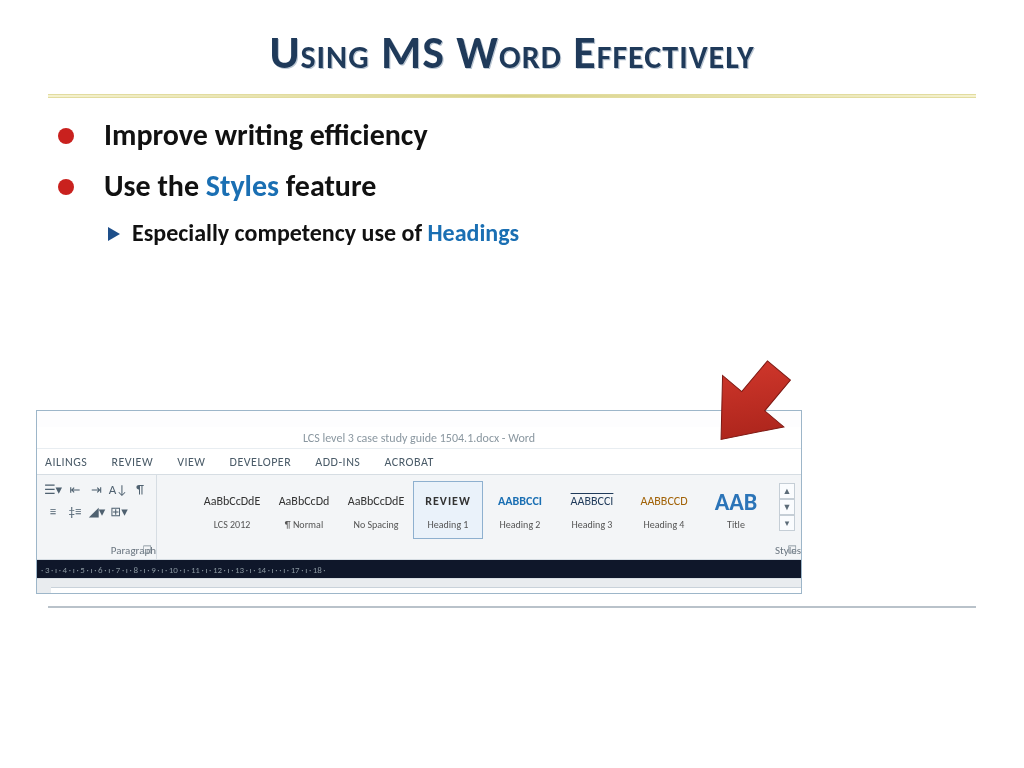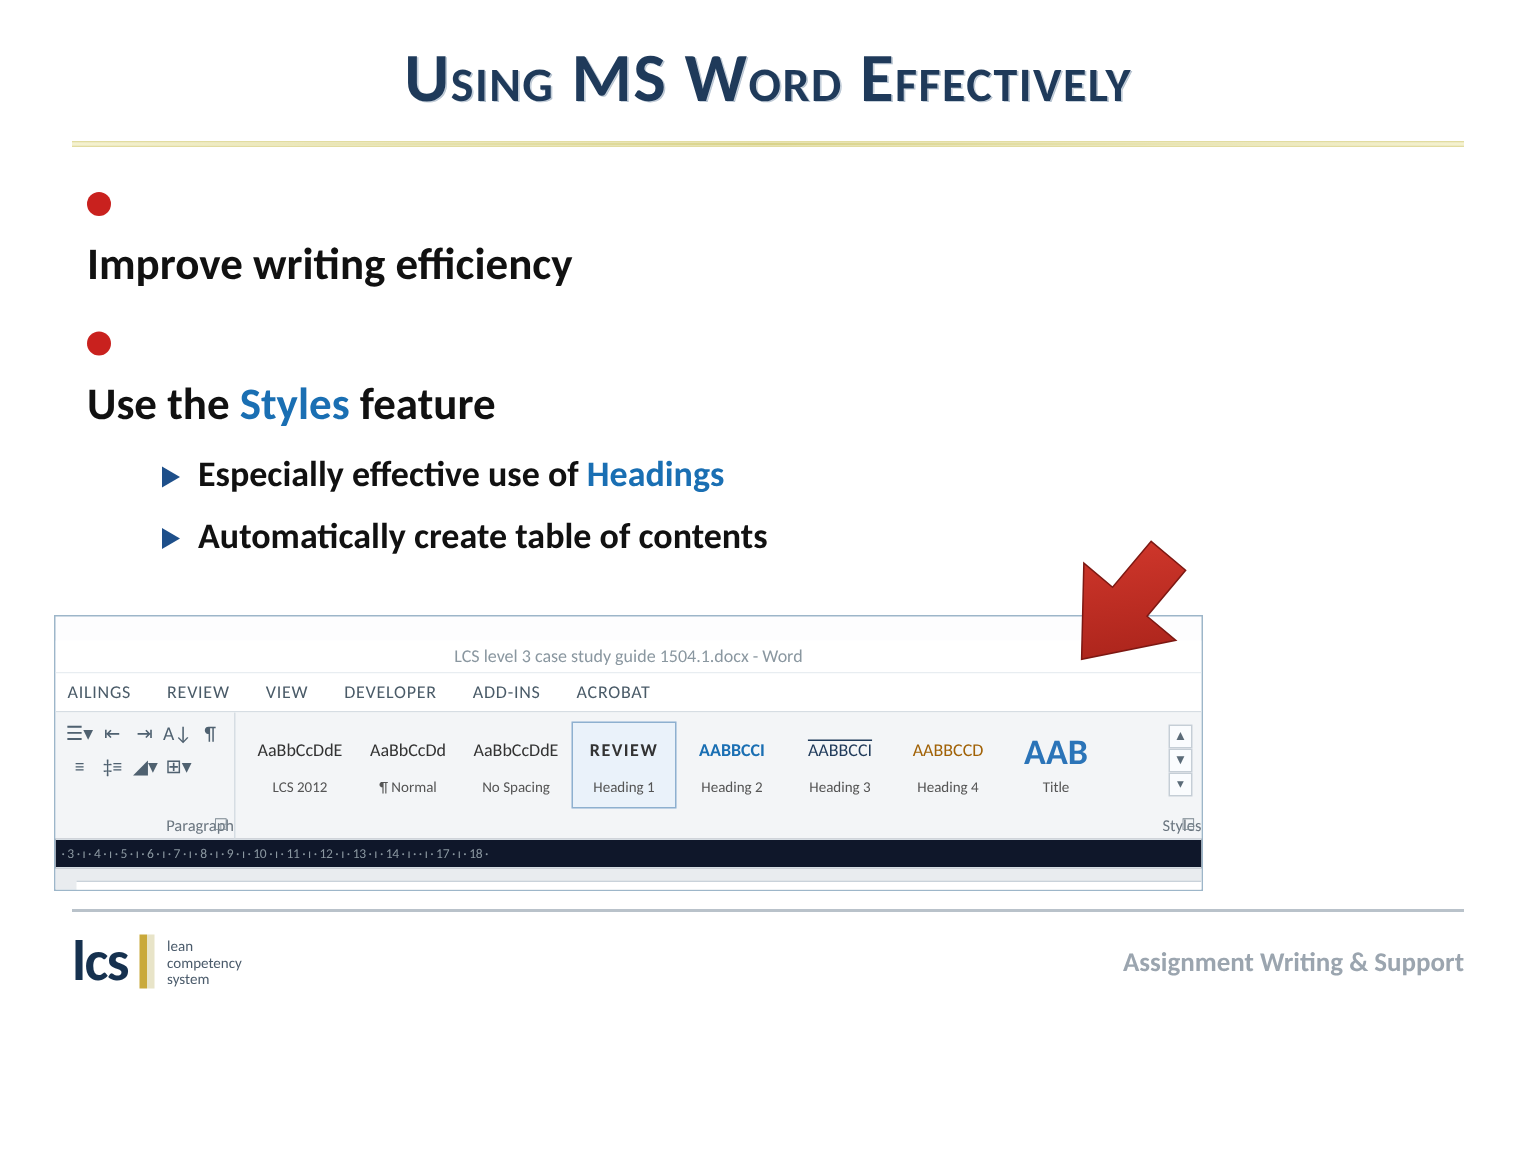--- a/index.html
+++ b/index.html
@@ -8,41 +8,41 @@
 
   
   .title { text-align:center; font-size:46px; font-weight:700; letter-spacing:1px;
            color:#1f3a5a; text-shadow: 0 0 2px #fff, 1px 1px 0 #a9b8c8; font-variant: small-caps;}
   .title-underline { height:4px; margin:14px 0 18px 0;
      background: linear-gradient(to right, #f5f2d0 0%, #d9d38a 50%, #f5f2d0 100%);
      border-top:1px solid #e2dca0; border-bottom:1px solid #e2dca0;}
 
   
   .bullets { padding-left: 10px; }
-  .b1 { display:flex; align-items:flex-start; gap:14px; font-size:30px; font-weight:700; color:#111; margin-bottom:14px;flex-direction:column;}
+  .b1 { display:flex; align-items:flex-start; gap:30px; font-size:30px; font-weight:700; color:#111; margin-bottom:14px;}
   .b1 .dot { width:16px; height:16px; border-radius:50%; background:#c9211e; flex:0 0 16px; margin-top:12px;}
   .b2 { display:flex; align-items:flex-start; gap:12px; font-size:24px; font-weight:700; color:#111; margin:0 0 12px 50px;}
   .b2 .tri { width:0;height:0;border-top:7px solid transparent;border-bottom:7px solid transparent;border-left:12px solid #1e4f8a;margin-top:9px;flex:0 0 12px;}
   .hl { color:#1a6fb3; }
 
   
   .wordbox { position:absolute; left:36px; top:410px; width:766px; height:184px;
              border:1px solid #9db6c9; background:#fdfdfe; overflow:hidden;}
   .wtitle { height:22px; background:#fff; text-align:center; font-size:12px; color:#8a97a0; line-height:22px; border-bottom:1px solid #e8edf1;margin-top:16px;}
   .tabs { height:26px; background:#fff; display:flex; gap:24px; padding-left:8px; align-items:center;
           font-size:12px; color:#4a5b68; letter-spacing:.5px; border-bottom:1px solid #d6dde3;}
   .ribbon { height:84px; background:#f3f5f7; display:flex; position:relative;}
   .para-group { width:120px; border-right:1px solid #d6dde3; position:relative; padding:6px 8px 0 8px;}
   .para-row { display:flex; gap:6px; margin-bottom:6px; color:#5b6b78; font-size:13px;}
   .ico { width:16px; height:16px; display:flex; align-items:center; justify-content:center; color:#4f6170;}
   .grp-label { position:absolute; bottom:2px; left:0; right:0; text-align:right; font-size:11px; color:#6b7680;}
   .grp-launch { position:absolute; bottom:4px; right:4px; font-size:10px; color:#7b8892;}
 
   .styles-group { flex:1; position:relative; padding:6px 30px 0 8px;}
-  .style-gallery { display:flex; gap:2px; height:58px;}
+  .style-gallery { display:flex; gap:2px; height:58px;margin-left:32px;}
   .style-item { width:70px; border:1px solid transparent; text-align:center; padding-top:4px; cursor:default;}
   .style-item.selected { border:1px solid #8eb0cf; background:#eaf2fa;}
   .style-preview { font-size:12px; color:#333; height:30px; display:flex; align-items:center; justify-content:center; overflow:hidden; white-space:nowrap;}
   .style-name { font-size:10px; color:#555; margin-top:2px; white-space:nowrap; overflow:hidden;}
   .sp-lcs { font-family:Calibri,Arial; }
   .sp-nosp { font-family:Calibri,Arial; }
   .sp-h1 { font-family:Calibri,Arial; font-weight:700; letter-spacing:1px; }
   .sp-h2 { color:#1a6fb3; font-weight:600;}
   .sp-h3 { color:#1f3a5a; text-decoration: overline;}
   .sp-h4 { color:#a16207;}
@@ -84,26 +84,22 @@
     </div>
     <div class="b1">
       <div class="dot"></div>
       <div>
         <span>Use the </span><span class="hl">Styles</span><span> feature</span>
       </div>
     </div>
     <div class="b2">
       <div class="tri"></div>
       <div>
-        <span>Especially effective use of </span><span class="hl">Headings</span>
+        <span>Especially competency use of </span><span class="hl">Headings</span>
       </div>
-    </div>
-    <div class="b2">
-      <div class="tri"></div>
-      <div>Automatically create table of contents</div>
     </div>
   </div>
 
   <div class="wordbox">
     <div class="wtitle">LCS level 3 case study guide 1504.1.docx - Word</div>
     <div class="tabs">
       <span>AILINGS</span>
       <span>REVIEW</span>
       <span>VIEW</span>
       <span>DEVELOPER</span>
@@ -187,30 +183,15 @@
         </linearGradient>
       </defs>
       <g transform="rotate(40 60 55)">
         <polygon points="45,10 75,10 75,50 100,50 60,100 20,50 45,50" fill="url(#g)" stroke="#7d1812" stroke-width="1"></polygon>
       </g>
     </svg>
   </div>
 
   <div class="footer">
     <div class="footer-line"></div>
-    <div class="footer-row">
-      <div class="logo">
-        <span class="logo-mark">lcs</span>
-        <span class="logo-bars">
-          <span style="background:#c9a93a"></span>
-            <span style="background:#e8e4c8"></span>
-        </span>
-        <span class="logo-text">
-          <span>lean</span><br>
-          <span>competency</span><br>
-          <span>system</span>
-        </span>
-      </div>
-      <div class="foot-right">Assignment Writing &amp; Support</div>
-    </div>
   </div>
 
 </div>
 
 </body></html>

